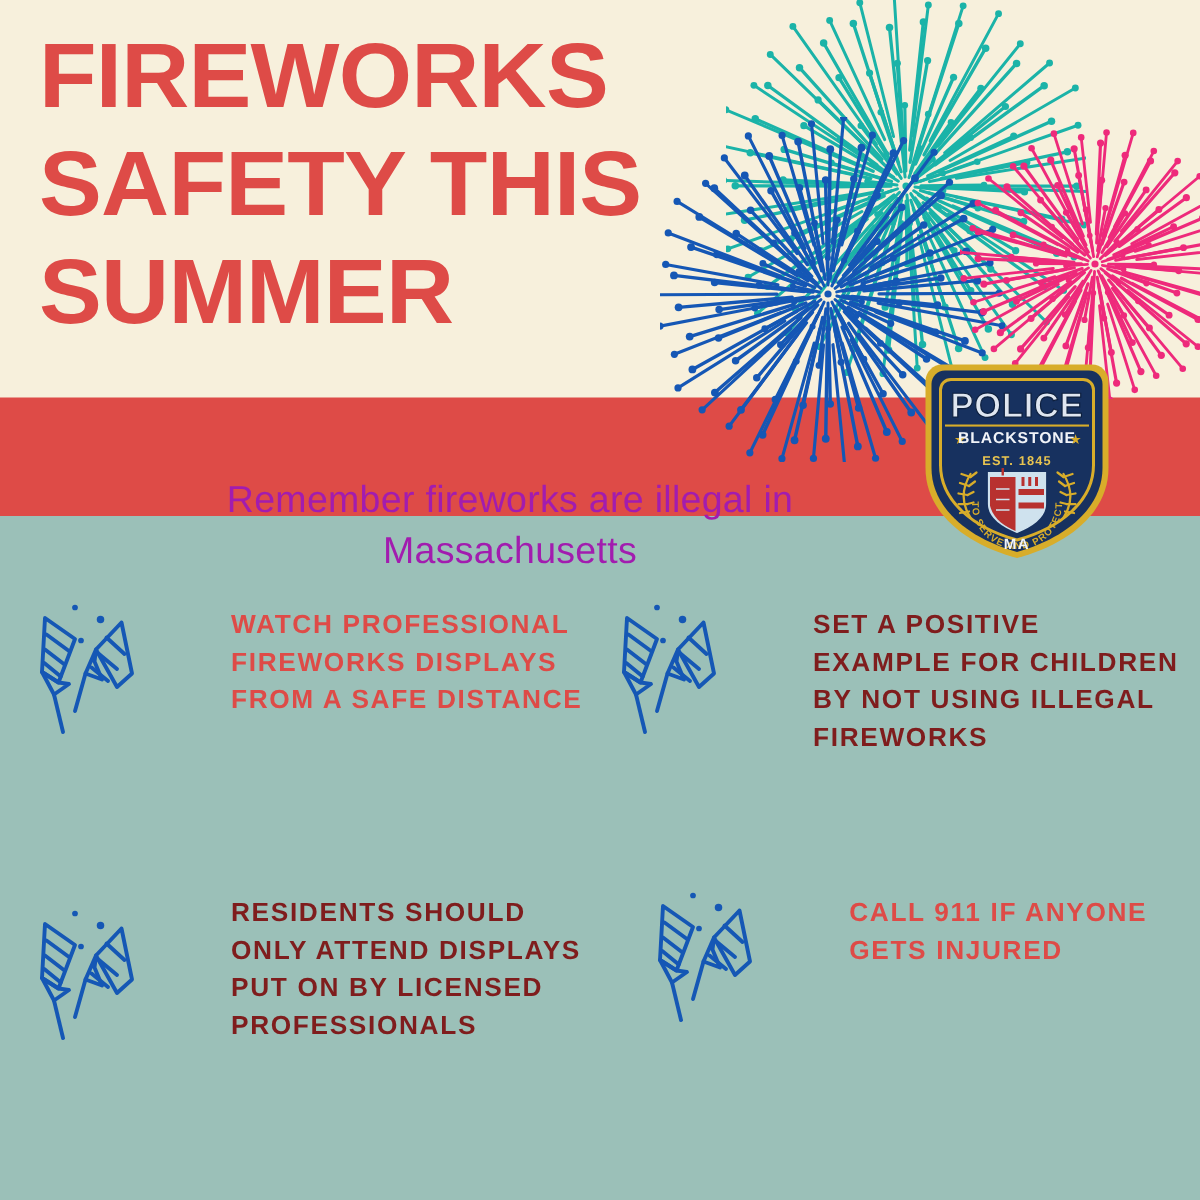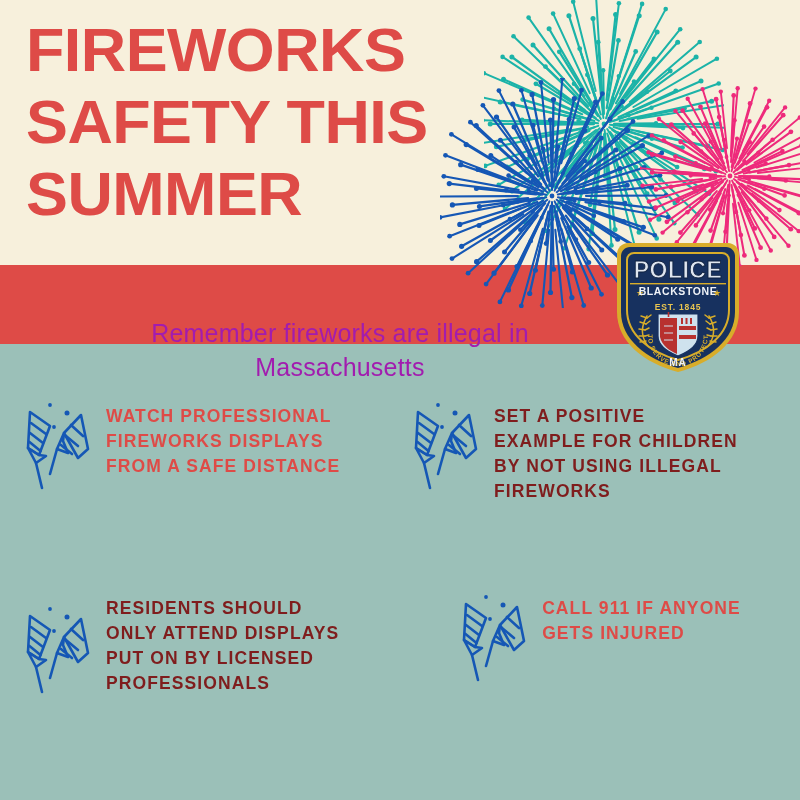--- a/index.html
+++ b/index.html
@@ -45,21 +45,21 @@
   
   .fw{position:absolute;}
   .fw-teal{left:484px;top:-4px;}
   .fw-blue{left:440px;top:78px;}
   .fw-pink{left:640px;top:86px;}
 
   
   .badge{position:absolute;left:614px;top:240px;width:128px;height:133px;}
 
   
-  .tip{position:absolute;display:flex;align-items:flex-start;}
+  .tip{position:absolute;display:flex;align-items:flex-start;gap:48px;}
   .tip .ico{flex:0 0 auto;width:72px;height:96px;margin-right:8px;}
   .tip .txt{
     font-weight:bold;
     font-size:17.5px;
     line-height:25px;
     letter-spacing:1.1px;
     white-space:pre-line;
     padding-top:8px;
   }
   .tip-red .txt{color:#de4b47;}

